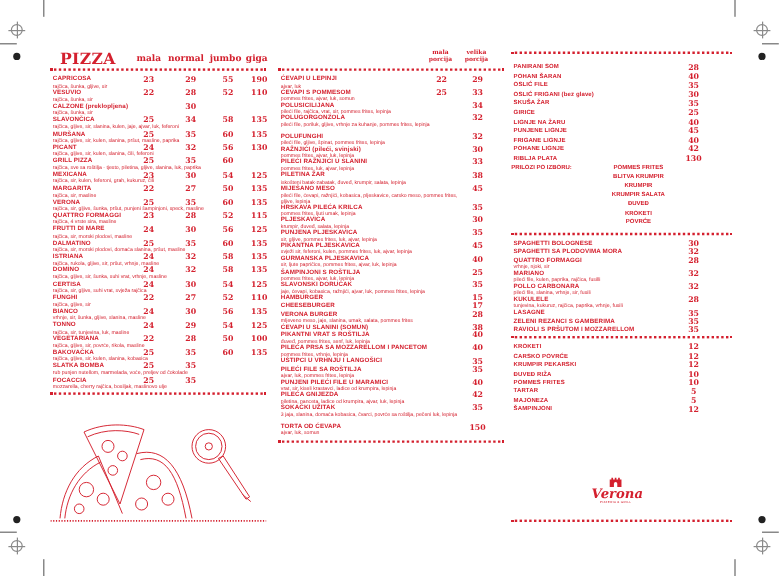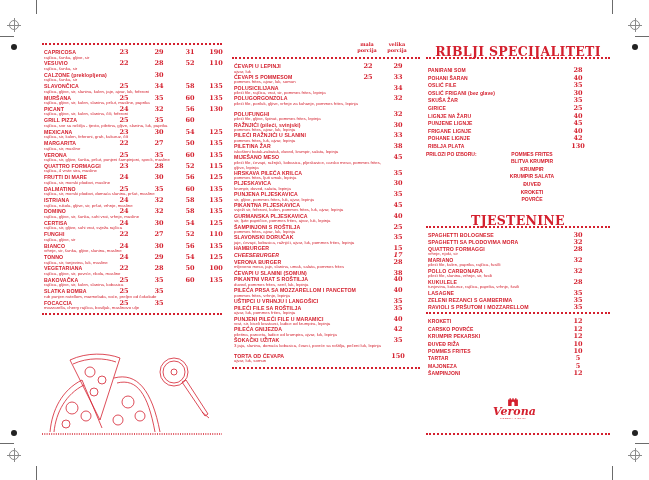--- a/index.html
+++ b/index.html
@@ -42,28 +42,35 @@
 <div class="crop" style="left:0;top:443px;width:14px;height:1px;"></div>
 <div class="reg" style="left:9px;top:450px;"></div>
 <div class="crop" style="left:36px;top:466px;width:1px;height:14px;"></div>
 
 <div class="dot" style="left:632px;top:430px;"></div>
 <div class="crop" style="left:635px;top:443px;width:14px;height:1px;"></div>
 <div class="reg" style="left:630px;top:450px;"></div>
 <div class="crop" style="left:612px;top:466px;width:1px;height:14px;"></div>
 
 <div class="col" style="left:42px;width:180px;">
+  <div style="position:relative;height:14px;">
+    <span class="title" style="position:absolute;left:8px;top:0;font-size:13px;">PIZZA</span>
+    <span class="hdr" style="left:70px;top:2px;width:24px;">mala</span>
+    <span class="hdr" style="left:96px;top:2px;width:34px;">normal</span>
+    <span class="hdr" style="left:131px;top:2px;width:30px;">jumbo</span>
+    <span class="hdr" style="left:162px;top:2px;width:20px;">giga</span>
+  </div>
   <div class="dots" style="margin:1px 0 4px 0;"></div>
   <div id="pizza-list" style="padding-left:2px;">
       <div class="item" style="height:11.4px;">
         <span class="name">CAPRICOSA</span>
         <span class="desc">rajčica, šunka, gljive, sir</span>
         <span class="price" style="left:70px;">23</span>
         <span class="price" style="left:105px;">29</span>
-        <span class="price" style="left:136px;">31</span>
+        <span class="price" style="left:136px;">55</span>
         <span class="price" style="left:162px;">190</span>
       </div>
       <div class="item" style="height:11.4px;">
         <span class="name">VESUVIO</span>
         <span class="desc">rajčica, šunka, sir</span>
         <span class="price" style="left:70px;">22</span>
         <span class="price" style="left:105px;">28</span>
         <span class="price" style="left:136px;">52</span>
         <span class="price" style="left:162px;">110</span>
       </div>
@@ -366,21 +373,21 @@
         <span class="name">SLAVONSKI DORUČAK</span>
         <span class="desc">jaje, ćevapi, kobasica, ražnjići, ajvar, luk, pommes frites, lepinja</span>
         <span class="price" style="left:124px;"></span>
         <span class="price" style="left:154px;">35</span>
       </div>
       <div class="item" style="height:6.8px;">
         <span class="name">HAMBURGER</span>
         <span class="price" style="left:124px;"></span>
         <span class="price" style="left:154px;">15</span>
       </div>
-      <div class="item" style="height:6.8px;font-style:italic;">
+      <div class="item" style="height:6.8px;">
         <span class="name">CHEESEBURGER</span>
         <span class="price" style="left:124px;"></span>
         <span class="price" style="left:154px;">17</span>
       </div>
       <div class="item" style="height:10.8px;">
         <span class="name">VERONA BURGER</span>
         <span class="desc">mljeveno meso, jaje, slanina, umak, salata, pommes frites</span>
         <span class="price" style="left:124px;"></span>
         <span class="price" style="left:154px;">28</span>
       </div>
@@ -434,23 +441,20 @@
         <span class="name">TORTA OD ĆEVAPA</span>
         <span class="desc">ajvar, luk, somun</span>
         <span class="price" style="left:124px;"></span>
         <span class="price" style="left:154px;">150</span>
       </div>
     </div>
   <div class="dots" style="margin-top:4px;"></div>
 </div>
 
 <div class="col" style="left:426px;width:184px;">
-  <div style="text-align:center;height:14px;">
-    <span class="title" style="font-size:12.5px;">RIBLJI SPECIJALITETI</span>
-  </div>
   <div class="dots" style="margin:1px 0 8px 0;"></div>
   <div id="fish-list" style="padding-left:2px;">
       <div class="row">
         <span class="name">PANIRANI SOM</span>
         <span class="price" style="left:140px;">28</span>
       </div>
       <div class="row">
         <span class="name">POHANI ŠARAN</span>
         <span class="price" style="left:140px;">40</span>
       </div>
@@ -497,23 +501,20 @@
         <div class="opt">POMMES FRITES</div>
         <div class="opt">BLITVA KRUMPIR</div>
         <div class="opt">KRUMPIR</div>
         <div class="opt">KRUMPIR SALATA</div>
         <div class="opt">ĐUVEĐ</div>
         <div class="opt">KROKETI</div>
         <div class="opt">POVRĆE</div>
       </div>
   </div>
 
-  <div style="text-align:center;height:14px;margin-top:4px;">
-    <span class="title" style="font-size:12.5px;">TJESTENINE</span>
-  </div>
   <div class="dots" style="margin:1px 0 4px 0;"></div>
   <div id="pasta-list" style="padding-left:2px;">
       <div class="item" style="height:7.2px;">
         <span class="name">SPAGHETTI BOLOGNESE</span>
         <span class="price" style="left:140px;">30</span>
       </div>
       <div class="item" style="height:7.2px;">
         <span class="name">SPAGHETTI SA PLODOVIMA MORA</span>
         <span class="price" style="left:140px;">32</span>
       </div>

